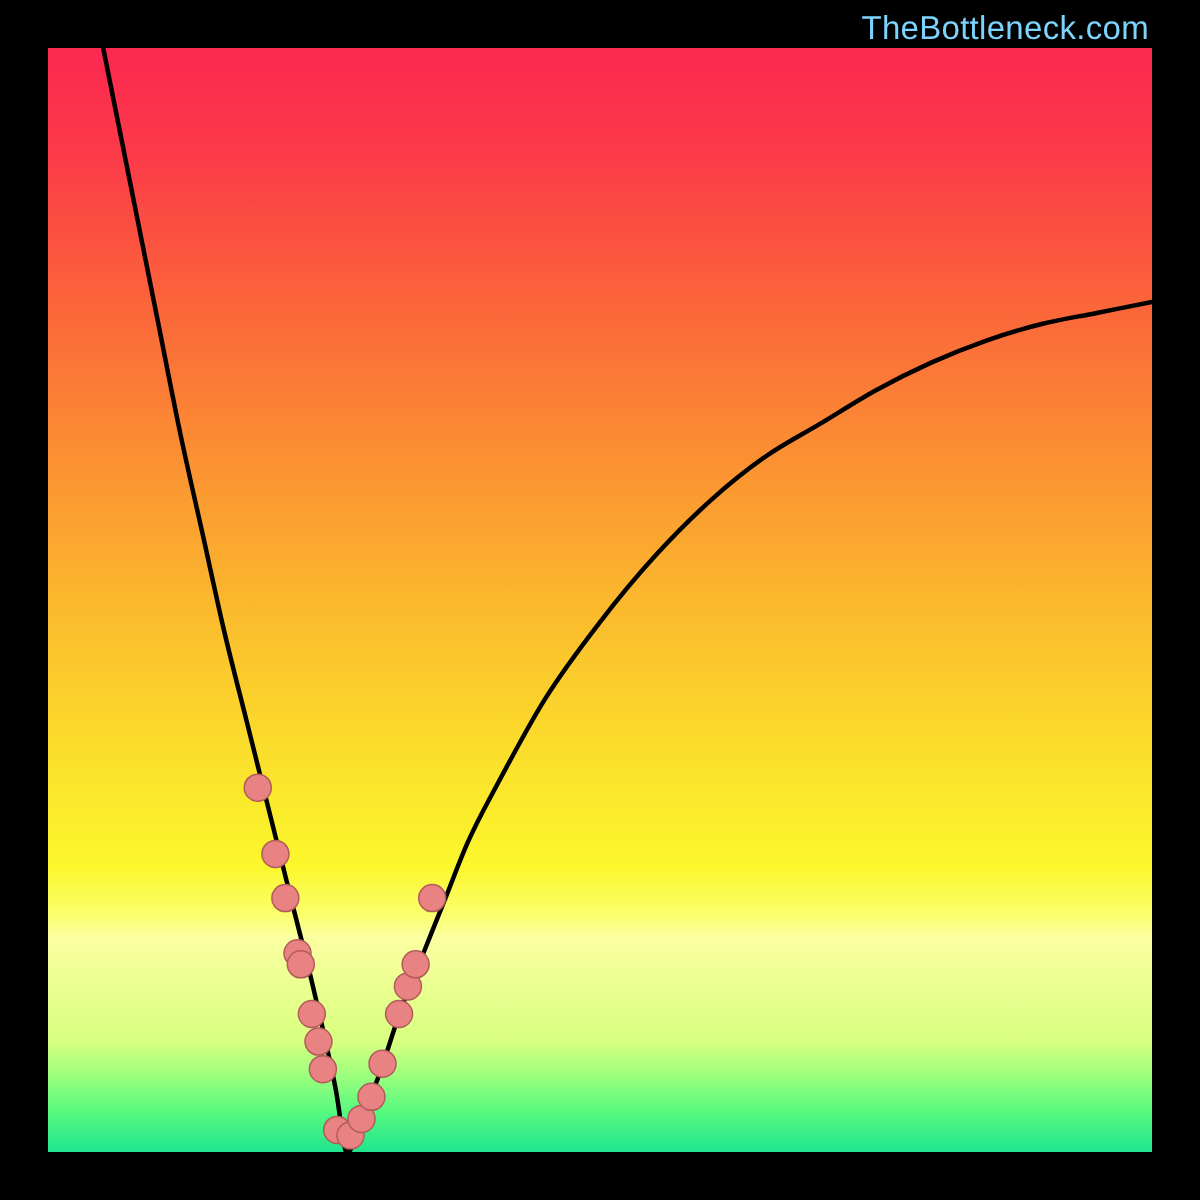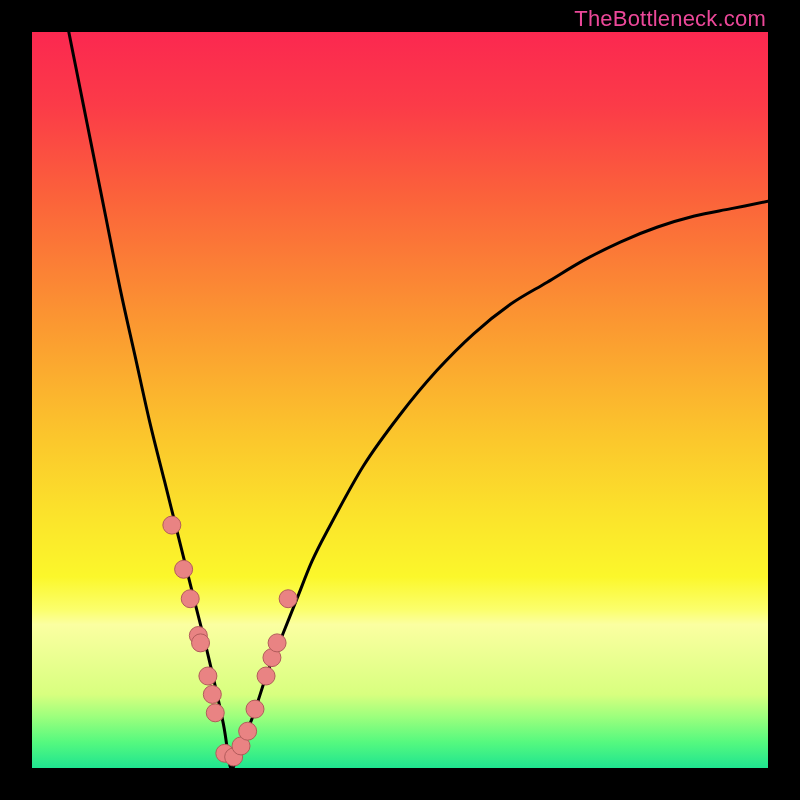--- a/index.html
+++ b/index.html
@@ -45,21 +45,21 @@
       #d8ff7f 90%,
       #9dff7d 93%,
       #55f97f 96.5%,
       #1fe490 100%
     );
   }
   .watermark {
     position: absolute;
     right: 34px;
     top: 6px;
-    color: #ec4899;
+    color: #7dd3fc;
     font-size: 22px;
     font-weight: 500;
     letter-spacing: 0.2px;
     user-select: none;
   }
   svg.curve {
     position: absolute;
     left: 0;
     top: 0;
     width: 100%;

